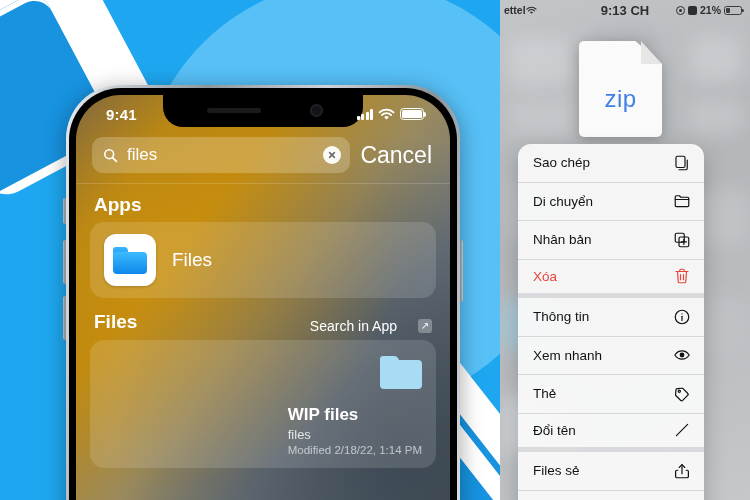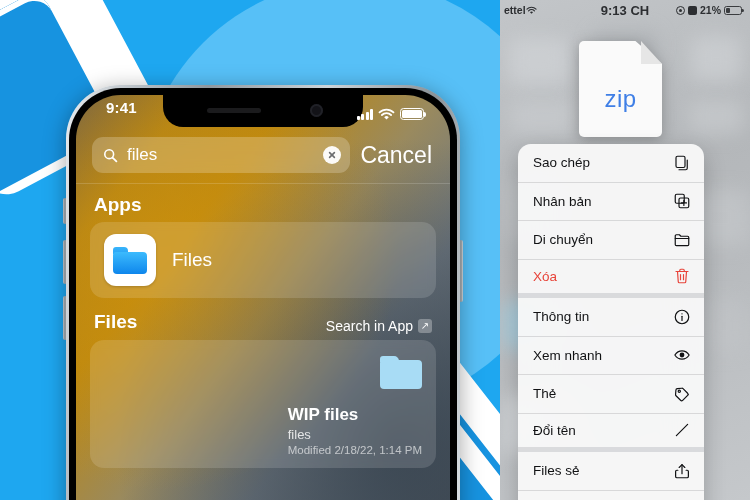--- a/index.html
+++ b/index.html
@@ -75,21 +75,21 @@
     position:absolute; left:44px; top:13px; width:54px; height:5px;
     border-radius:3px; background:#1b1b1d;
   }
   .notch .cam {
     position:absolute; right:40px; top:9px; width:13px; height:13px;
     border-radius:50%; background:#131318;
     box-shadow:inset 0 0 0 2px #202127;
   }
   .statusbar {
     position:relative; z-index:6; height:34px;
-    display:flex; justify-content:space-between;
+    display:flex; align-items:center; justify-content:space-between;
     padding:4px 26px 0 30px; color:#fff;
     font-size:15px; font-weight:bold; letter-spacing:.2px;
   }
   .sb-right { display:flex; align-items:center; gap:5px; }
   .bars { display:flex; align-items:flex-end; gap:1.5px; height:11px; }
   .bars i { display:block; width:3px; background:#fff; border-radius:1px; }
   .bars i:nth-child(1){height:4px}.bars i:nth-child(2){height:6px}
   .bars i:nth-child(3){height:8px}.bars i:nth-child(4){height:11px}
   .batt {
     width:24px; height:12px; border:1.6px solid #fff; border-radius:3.5px;
@@ -124,21 +124,21 @@
   .sec-title {
     position:relative; z-index:6; color:#fff; font-weight:bold;
     font-size:19px; padding:10px 18px 6px 18px;
   }
   .sec-head {
     position:relative; z-index:6;
     display:flex; align-items:center; justify-content:space-between;
     padding:12px 18px 6px 18px;
   }
   .sec-head .t { color:#fff; font-weight:bold; font-size:19px; }
-  .sec-head .a { color:#fff; font-size:14px; display:flex; align-items:center; gap:5px;margin-top:8px;}
+  .sec-head .a { color:#fff; font-size:14px; display:flex; align-items:center; gap:21px;margin-top:8px;}
   .arrow-box{
     width:14px;height:14px;border-radius:3px;background:rgba(255,255,255,.3);
     display:flex;align-items:center;justify-content:center;font-size:10px;line-height:1;
   }
 
   .card {
     position:relative; z-index:6; margin:0 14px;
     background:rgba(255,255,255,.14); border-radius:14px;
     display:flex; align-items:center; gap:16px; padding:12px 14px;
     backdrop-filter:blur(4px);
@@ -407,35 +407,35 @@
         <div class="ctx-item">
           <span>Sao chép</span>
           <span class="ic">
             <svg width="18" height="18" viewBox="0 0 24 24" fill="none" stroke="currentColor" stroke-width="1.6" stroke-linecap="round" stroke-linejoin="round">
               <rect x="4" y="3" width="12" height="15" rx="2"></rect>
               <path d="M8 21h9a2 2 0 0 0 2-2V8"></path>
             </svg>
           </span>
         </div>
         <div class="ctx-item">
+          <span>Di chuyển</span>
+          <span class="ic">
+            <svg width="18" height="18" viewBox="0 0 24 24" fill="none" stroke="currentColor" stroke-width="1.6" stroke-linecap="round" stroke-linejoin="round">
+              <path d="M3 8V6.5A1.5 1.5 0 0 1 4.5 5h4l2 2h9A1.5 1.5 0 0 1 21 8.5V18a1.5 1.5 0 0 1-1.5 1.5h-15A1.5 1.5 0 0 1 3 18Z"></path>
+              <path d="M3 10h18"></path>
+            </svg>
+          </span>
+        </div>
+        <div class="ctx-item">
           <span>Nhân bản</span>
           <span class="ic">
             <svg width="18" height="18" viewBox="0 0 24 24" fill="none" stroke="currentColor" stroke-width="1.6" stroke-linecap="round" stroke-linejoin="round">
               <rect x="3" y="3" width="12" height="12" rx="2"></rect>
               <rect x="8" y="8" width="13" height="13" rx="2"></rect>
               <path d="M14.5 11v7M11 14.5h7"></path>
-            </svg>
-          </span>
-        </div>
-        <div class="ctx-item">
-          <span>Di chuyển</span>
-          <span class="ic">
-            <svg width="18" height="18" viewBox="0 0 24 24" fill="none" stroke="currentColor" stroke-width="1.6" stroke-linecap="round" stroke-linejoin="round">
-              <path d="M3 8V6.5A1.5 1.5 0 0 1 4.5 5h4l2 2h9A1.5 1.5 0 0 1 21 8.5V18a1.5 1.5 0 0 1-1.5 1.5h-15A1.5 1.5 0 0 1 3 18Z"></path>
-              <path d="M3 10h18"></path>
             </svg>
           </span>
         </div>
         <div class="ctx-item destructive ctx-group-end">
           <span>Xóa</span>
           <span class="ic">
             <svg width="18" height="18" viewBox="0 0 24 24" fill="none" stroke="currentColor" stroke-width="1.6" stroke-linecap="round" stroke-linejoin="round">
               <path d="M4 6h16"></path>
               <path d="M9 6V4.5A1.5 1.5 0 0 1 10.5 3h3A1.5 1.5 0 0 1 15 4.5V6"></path>
               <path d="M6 6l1 13.5A1.5 1.5 0 0 0 8.5 21h7a1.5 1.5 0 0 0 1.5-1.5L18 6"></path>

